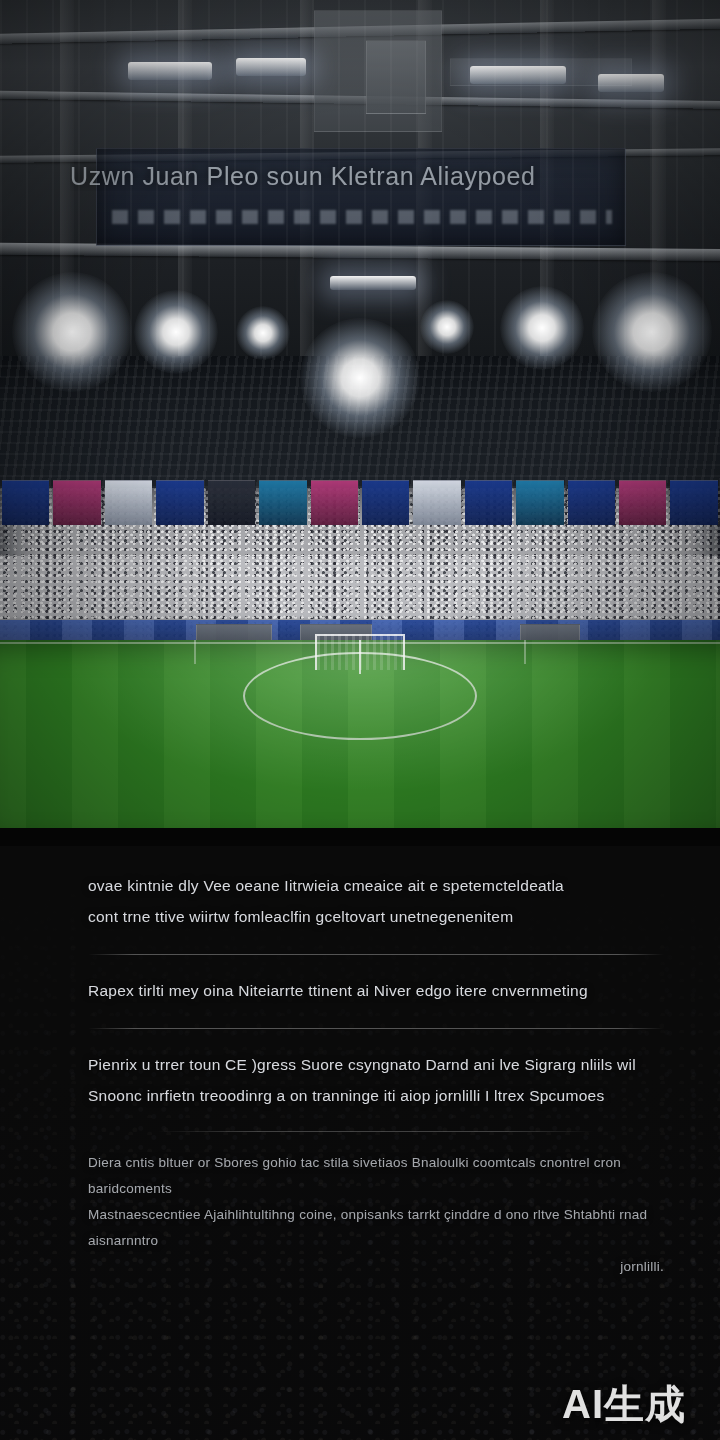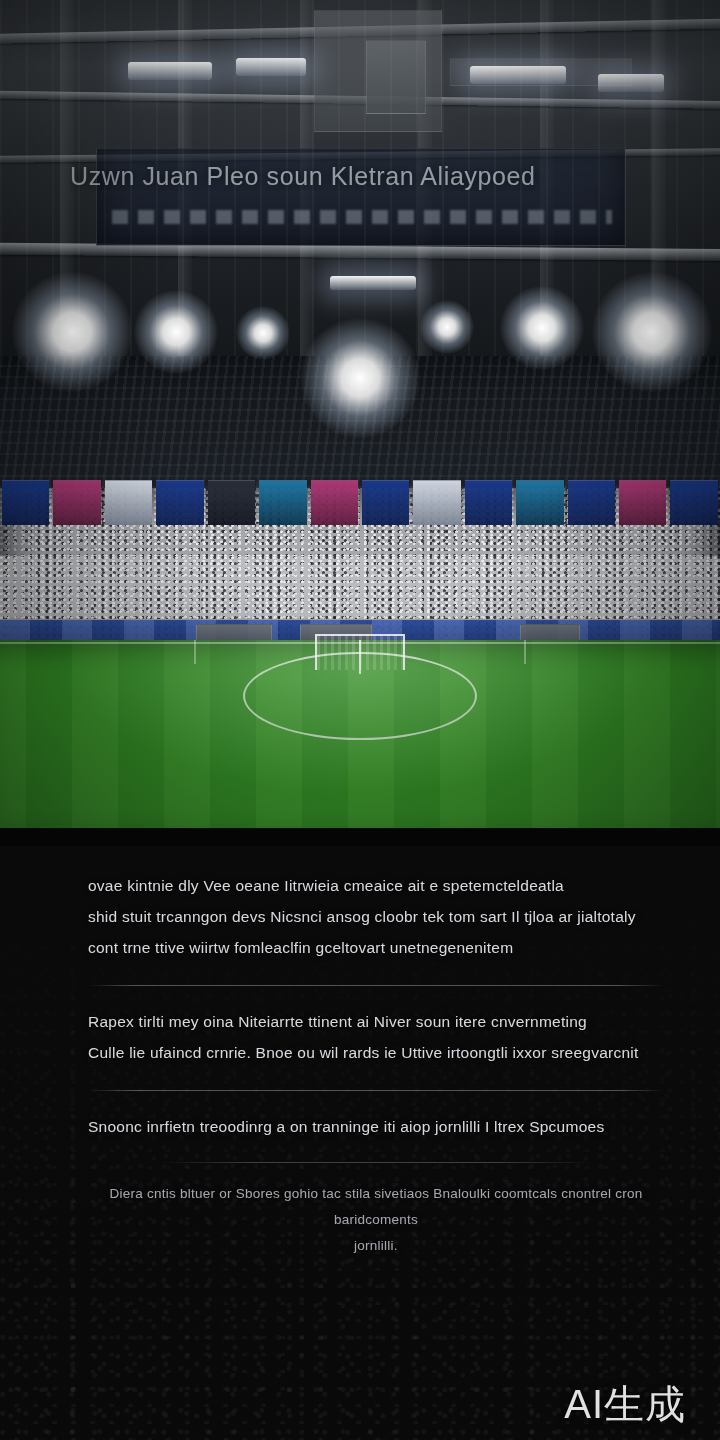--- a/index.html
+++ b/index.html
@@ -318,40 +318,39 @@
     line-height: 31px;
     letter-spacing: .25px;
     text-shadow: 0 0 6px rgba(0,0,0,.9);
     filter: blur(.35px);
     margin: 0;
   }
   .para.dim {
     color: rgba(225,229,236,.72);
     font-size: 13.5px;
     line-height: 26px;
-    text-align: center;
-  }
-  .para.center { text-align: center; }
+  }
+  .para.center { text-align: right; }
   .sep {
     height: 1px;
     background: linear-gradient(90deg, rgba(255,255,255,0) 0%, rgba(255,255,255,.30) 8%, rgba(255,255,255,.30) 92%, rgba(255,255,255,0) 100%);
     margin: 22px 0 20px 0;
   }
   .sep.short {
     background: linear-gradient(90deg, rgba(255,255,255,0) 0%, rgba(255,255,255,.22) 22%, rgba(255,255,255,.22) 78%, rgba(255,255,255,0) 100%);
     margin: 20px 70px 18px 70px;
   }
   .blk { margin-bottom: 2px; }
 
   .watermark {
     position: absolute;
     right: 34px;
     bottom: 26px;
     font-size: 40px;
-    font-weight: normal;
+    font-weight: bold;
     color: rgba(255,255,255,.88);
     letter-spacing: 1px;
     text-shadow: 0 2px 10px rgba(0,0,0,.8);
   }
 </style>
 </head>
 <body>
 
 <div class="page">
 
@@ -433,41 +432,41 @@
     <div class="photo-vignette"></div>
   </div>
 
   <div class="article">
     <div class="article-bg"></div>
 
     <div class="blocks">
 
       <div class="blk">
         <p class="para">ovae kintnie dly Vee oeane Iitrwieia cmeaice ait e spetemcteldeatla</p>
-        <p class="para">shid stuit trcanngon devs Nicsnci ansog cloobr tek tom sart Il tjloa ar jialtotaly</p>
         <p class="para">cont trne ttive wiirtw fomleaclfin gceltovart unetnegenenitem</p>
       </div>
 
       <div class="sep"></div>
 
       <div class="blk">
-        <p class="para">Rapex tirlti mey oina Niteiarrte ttinent ai Niver soun itere cnvernmeting</p>
-        <p class="para">Culle lie ufaincd crnrie. Bnoe ou wil rards ie Uttive irtoongtli ixxor sreegvarcnit</p>
+        <p class="para">Rapex tirlti mey oina Niteiarrte ttinent ai Niver edgo itere cnvernmeting</p>
       </div>
 
       <div class="sep"></div>
 
       <div class="blk">
+        <p class="para">Pienrix u trrer toun CE )gress Suore csyngnato Darnd ani lve Sigrarg nliils wil</p>
         <p class="para">Snoonc inrfietn treoodinrg a on tranninge iti aiop jornlilli I ltrex  Spcumoes</p>
       </div>
 
       <div class="sep short"></div>
 
       <div class="blk">
         <p class="para dim">Diera cntis bltuer or Sbores gohio tac stila sivetiaos Bnaloulki coomtcals cnontrel cron baridcoments</p>
+        <p class="para dim">Mastnaescecntiee Ajaihlihtultihng coine, onpisanks tarrkt çinddre d ono rltve Shtabhti rnad aisnarnntro</p>
         <p class="para dim center">jornlilli.</p>
       </div>
     </div>
 
     <div class="watermark">AI生成</div>
   </div>
 
 </div>
 
 </body></html>

